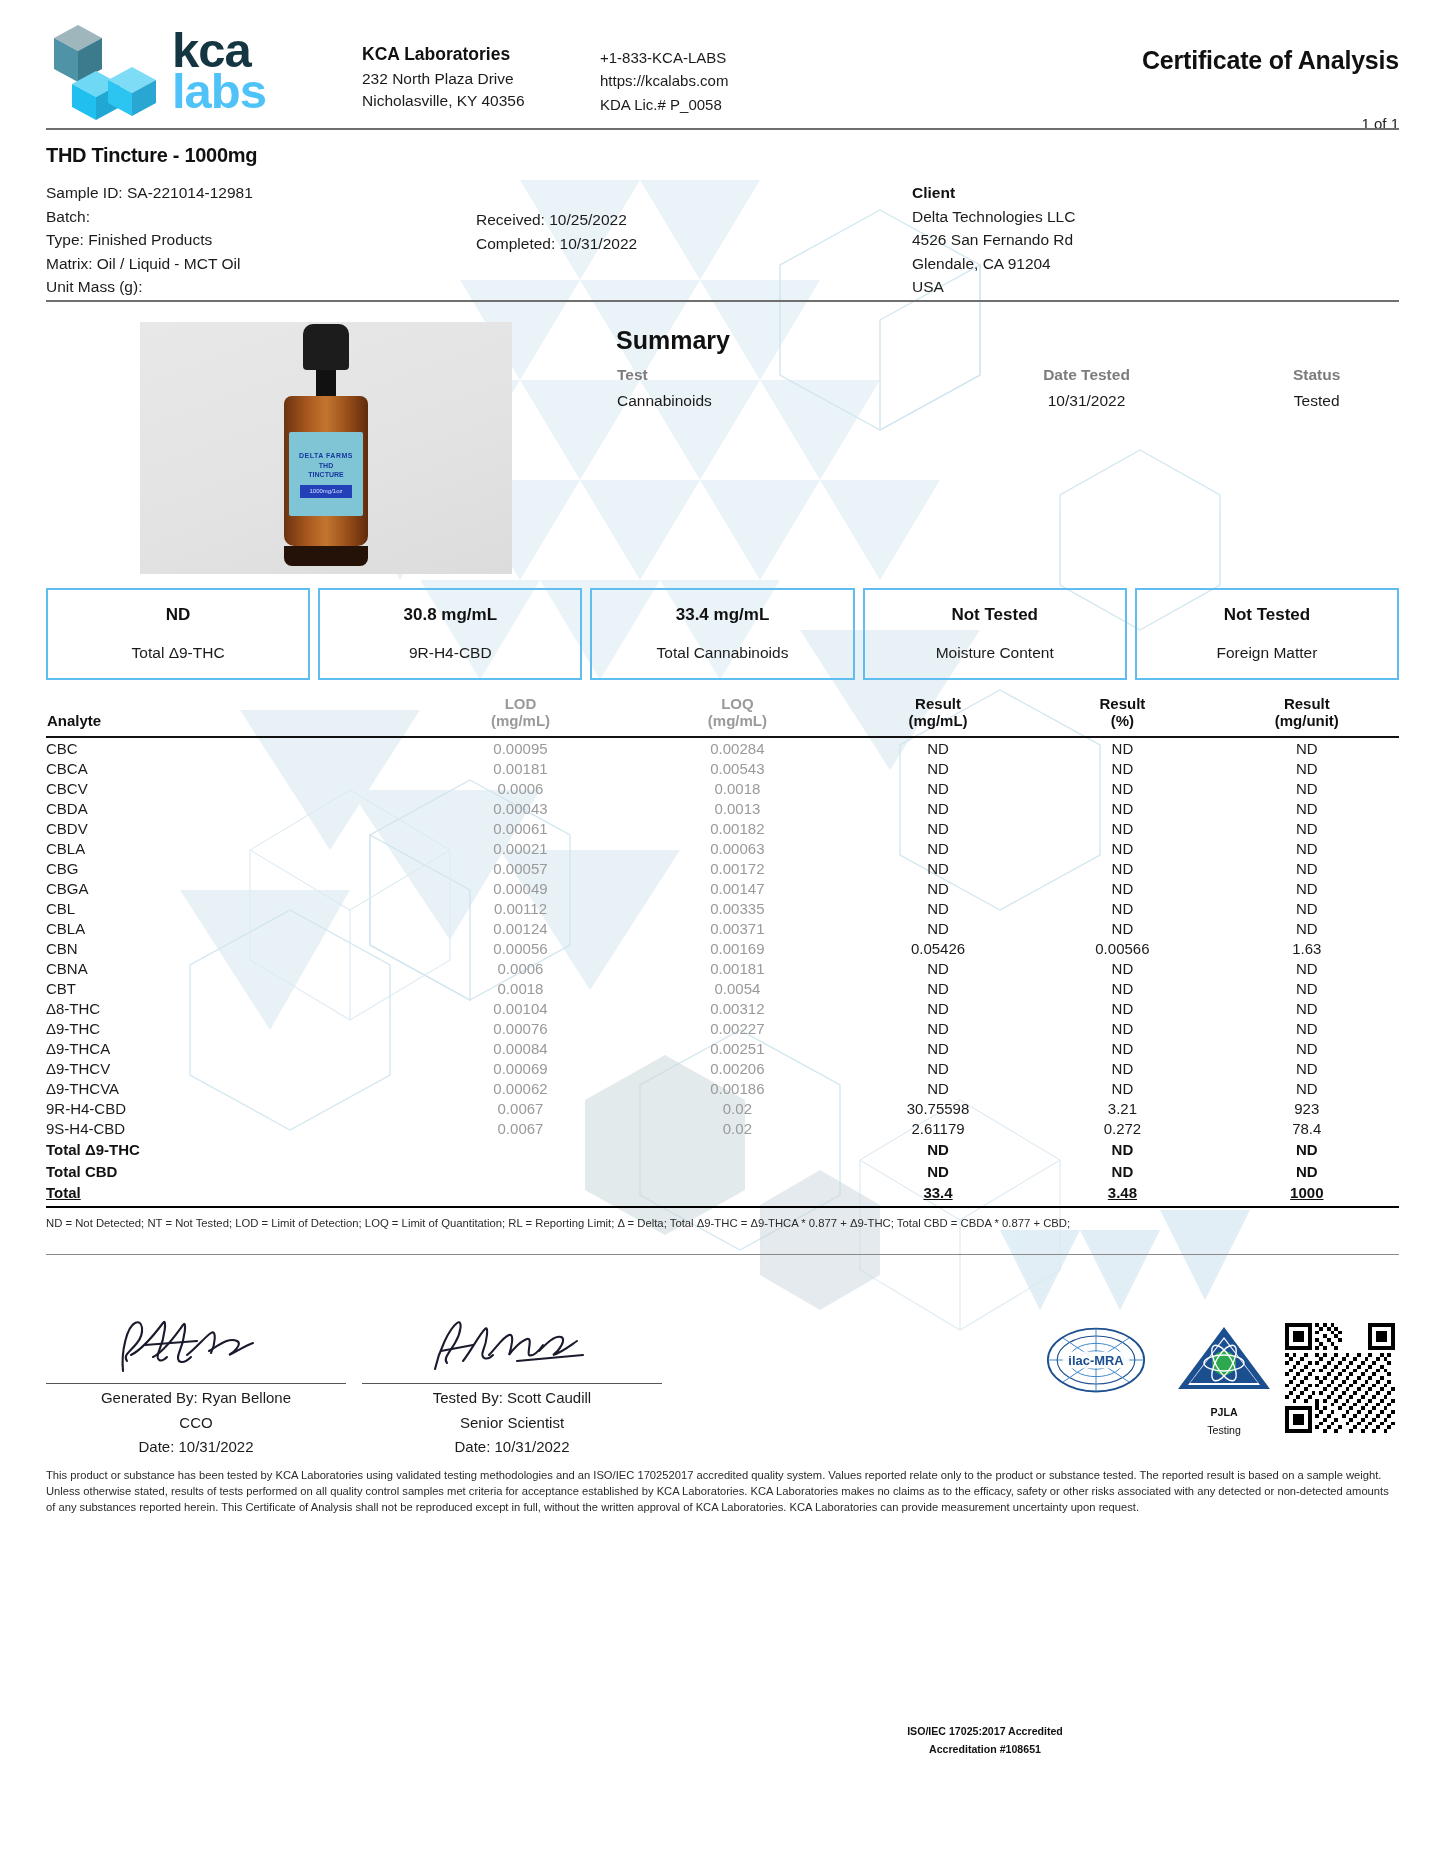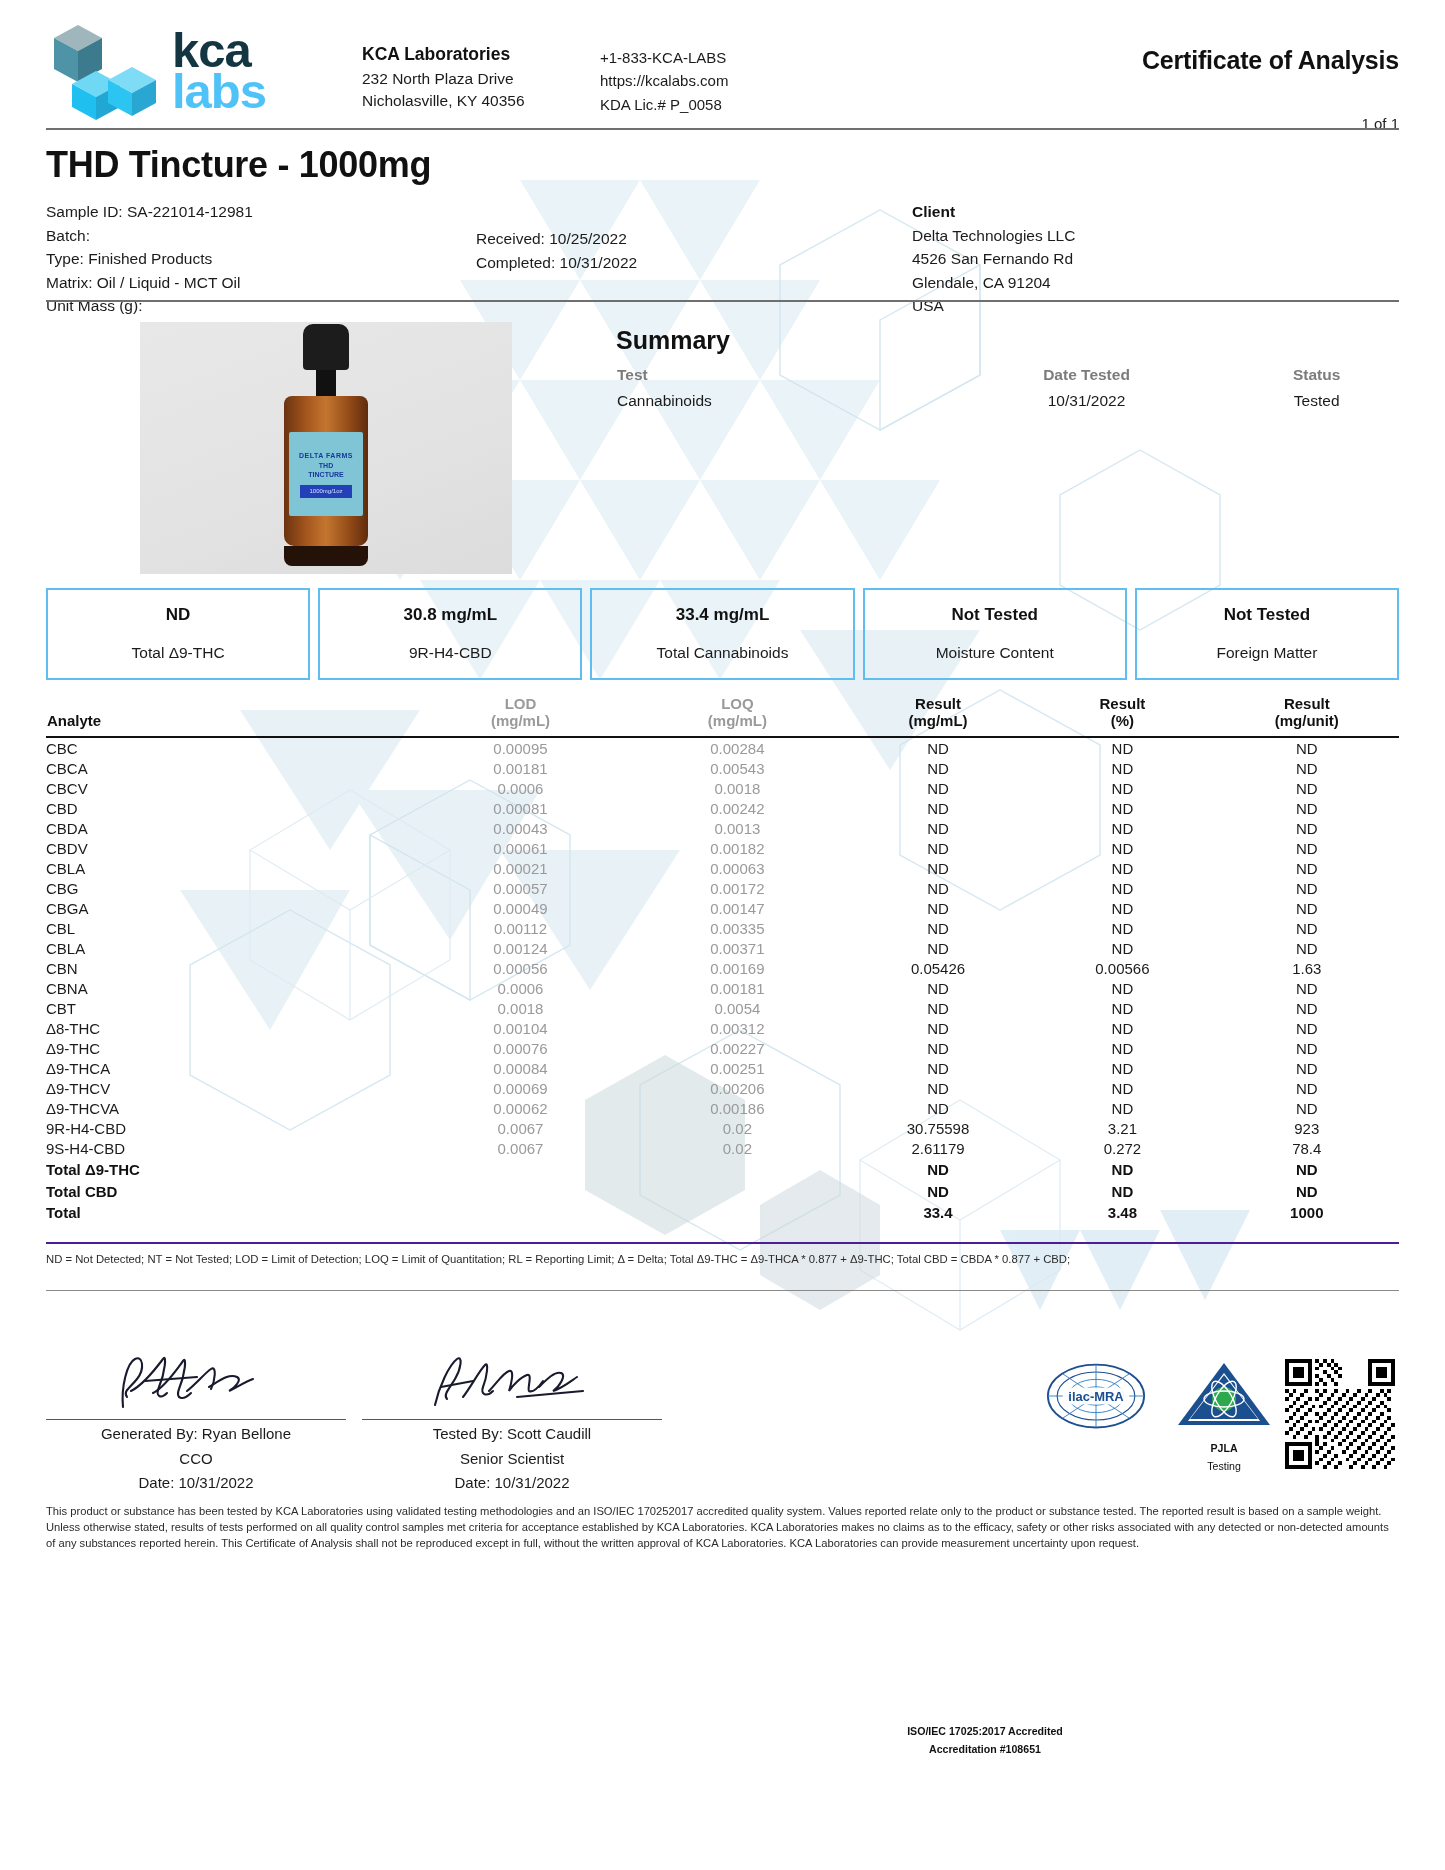--- a/index.html
+++ b/index.html
@@ -36,21 +36,21 @@
 
   .coa-title-wrap { margin-left: auto; text-align: right; padding-top: 24px; }
   .coa-title { font-size: 25px; font-weight: 700; color: #111; letter-spacing: -0.2px; }
   .page-num { font-size: 15px; color: #222; margin-top: 40px; }
 
   .hrule { height: 2px; background: #6f6f6f; position: relative; z-index: 2; }
   .hrule-thin { height: 1px; background: #8a8a8a; position: relative; z-index: 2; }
 
   
   .sample-sec { position: relative; z-index: 2; padding-top: 14px; height: 170px; }
-  .sample-title { font-size: 36px; font-weight: 700; color: #111; margin-bottom: 14px; letter-spacing: -0.3px; }
+  .sample-title { font-size: 20px; font-weight: 700; color: #111; margin-bottom: 14px; letter-spacing: -0.3px; }
   .info-row { display: flex; }
   .info-left { width: 430px; flex: none; }
   .info-mid { width: 380px; flex: none; padding-top: 27px; }
   .info-right { flex: 1; padding-left: 56px; }
   .info-line { font-size: 15.5px; color: #1b1b1b; line-height: 1.52; }
   .client-label { font-size: 15.5px; font-weight: 700; color: #111; line-height: 1.52; }
 
   
   .summary-sec { position: relative; z-index: 2; display: flex; padding-top: 14px; height: 282px; }
   .photo-col { width: 560px; flex: none; display: flex; justify-content: center; padding-top: 6px; }
@@ -91,21 +91,21 @@
   table.cann th.analyte { text-align: left; color: #111; width: 27%; }
   table.cann th.lod, table.cann th.loq { text-align: center; color: #9a9a9a; width: 16%; }
   table.cann th.res { text-align: center; color: #111; width: 13.6%; }
   table.cann th span { display: block; }
   table.cann thead tr.hdr th { border-bottom: 2px solid #111; padding-bottom: 7px; }
   table.cann td { font-size: 15px; padding: 1.5px 0; }
   td.c-analyte { text-align: left; color: #1b1b1b; }
   td.c-lod, td.c-loq { text-align: center; color: #9a9a9a; }
   td.c-res { text-align: center; color: #1b1b1b; }
   tr.total td { font-weight: 700; color: #111; padding-top: 3px; }
-  tr.total-last td { border-bottom: 2px solid #4c1d95; padding-bottom: 21px; }
+  tr.total-last td { border-bottom: 2px solid #000000; padding-bottom: 5px; text-decoration: underline; }
   .foot-note { font-size: 11.3px; color: #2b2b2b; padding-top: 8px; line-height: 1.4; }
 
   
   .sig-sec { position: relative; z-index: 2; display: flex; padding-top: 48px; }
   .sig-col { width: 300px; flex: none; text-align: center; margin-right: 16px; }
   .sig-img { height: 78px; display: flex; align-items: flex-end; justify-content: center; }
   .sig-line { border-top: 1px solid #555; margin-top: 2px; }
   .sig-text { font-size: 15px; color: #1b1b1b; line-height: 1.45; padding-top: 3px; }
   .badges { flex: 1; display: flex; align-items: center; justify-content: flex-end; gap: 11px; padding-right: 4px; }
   .ilac { text-align: center; }
@@ -353,28 +353,20 @@
             <td class="c-lod">0.00181</td>
             <td class="c-loq">0.00543</td>
             <td class="c-res">ND</td>
             <td class="c-res">ND</td>
             <td class="c-res">ND</td>
           </tr>
           <tr>
             <td class="c-analyte">CBCV</td>
             <td class="c-lod">0.0006</td>
             <td class="c-loq">0.0018</td>
-            <td class="c-res">ND</td>
-            <td class="c-res">ND</td>
-            <td class="c-res">ND</td>
-          </tr>
-          <tr>
-            <td class="c-analyte">CBD</td>
-            <td class="c-lod">0.00081</td>
-            <td class="c-loq">0.00242</td>
             <td class="c-res">ND</td>
             <td class="c-res">ND</td>
             <td class="c-res">ND</td>
           </tr>
           <tr>
             <td class="c-analyte">CBDA</td>
             <td class="c-lod">0.00043</td>
             <td class="c-loq">0.0013</td>
             <td class="c-res">ND</td>
             <td class="c-res">ND</td>

